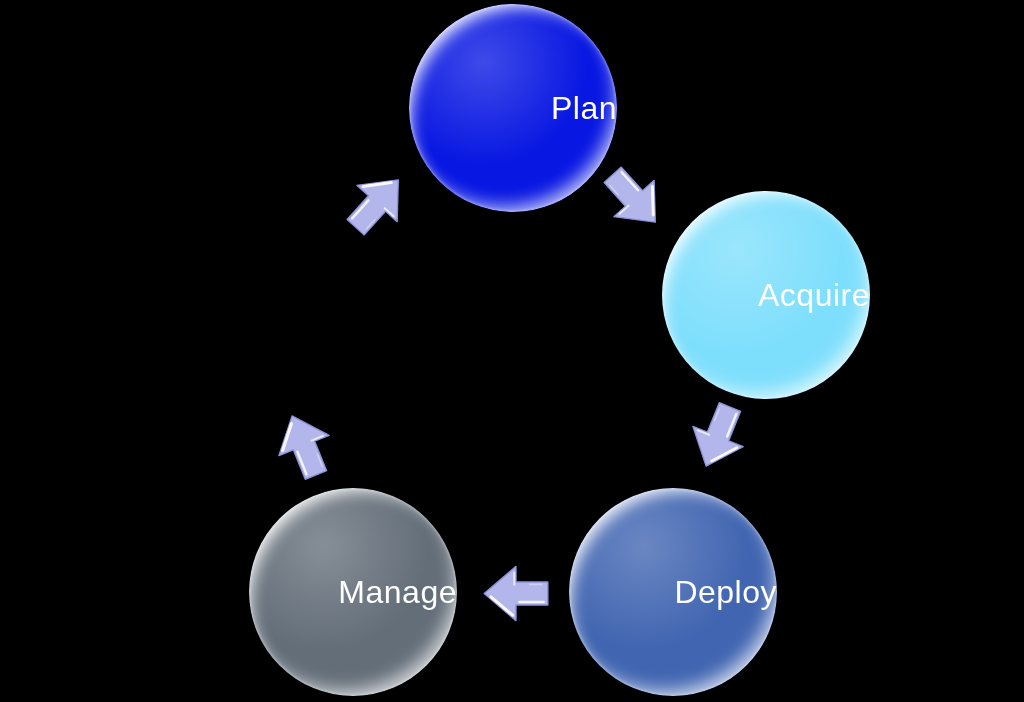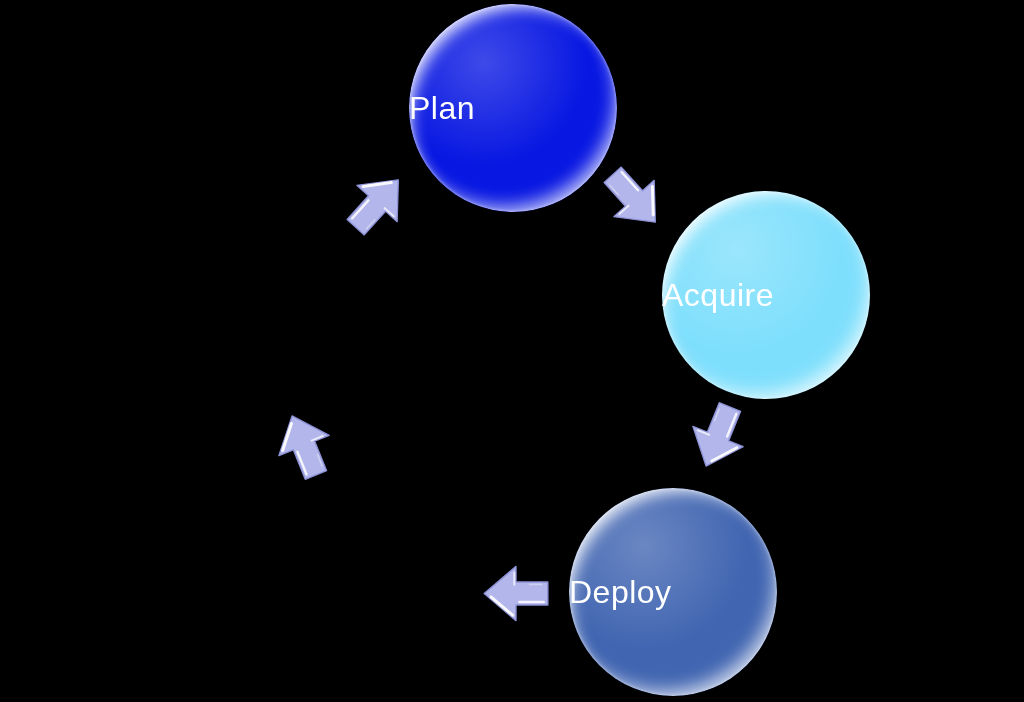--- a/index.html
+++ b/index.html
@@ -8,21 +8,21 @@
     width:1024px;height:702px;
     background:#000;
     overflow:hidden;
     font-family:"Liberation Sans",sans-serif;
   }
   
   .node{
     position:absolute;
     width:208px;height:208px;
     border-radius:50%;
-    display:flex;align-items:center;justify-content:flex-start;
+    display:flex;align-items:center;justify-content:flex-end;
     background-image:radial-gradient(circle at 36% 28%, rgba(255,255,255,0.22), rgba(255,255,255,0) 52%);
     box-shadow:
       inset 0 0 3px 1px rgba(255,255,255,0.32),
       inset 10px 12px 16px -9px rgba(255,255,255,0.95),
       inset -10px -14px 18px -9px rgba(255,255,255,0.75);
   }
   .node-label{
     color:#fff;
     font-size:32px;
     letter-spacing:0.5px;
@@ -74,20 +74,23 @@
   </div>
 
   <div class="node node-acquire" style="background-color: rgb(126, 223, 252);">
     <span class="node-label">Acquire</span>
   </div>
 
   <div class="node node-deploy" style="background-color: rgb(65, 101, 177);">
     <span class="node-label">Deploy</span>
   </div>
 
+  <div class="node node-manage" style="background-color: rgb(100, 110, 121);">
+    <span class="node-label">Manage</span>
+  </div>
 
 
   <svg class="arrow arrow-1" viewBox="0 0 100 90" style="fill: rgb(179, 182, 234);">
       <use href="#block-arrow"></use>
     </svg>
 
   <svg class="arrow arrow-2" viewBox="0 0 100 90" style="fill: rgb(179, 182, 234);">
       <use href="#block-arrow"></use>
     </svg>
 

